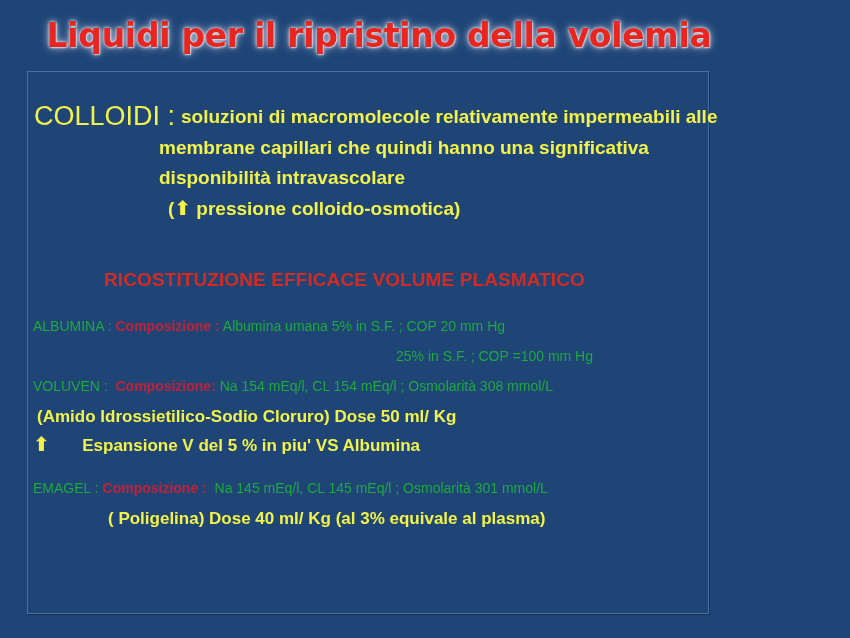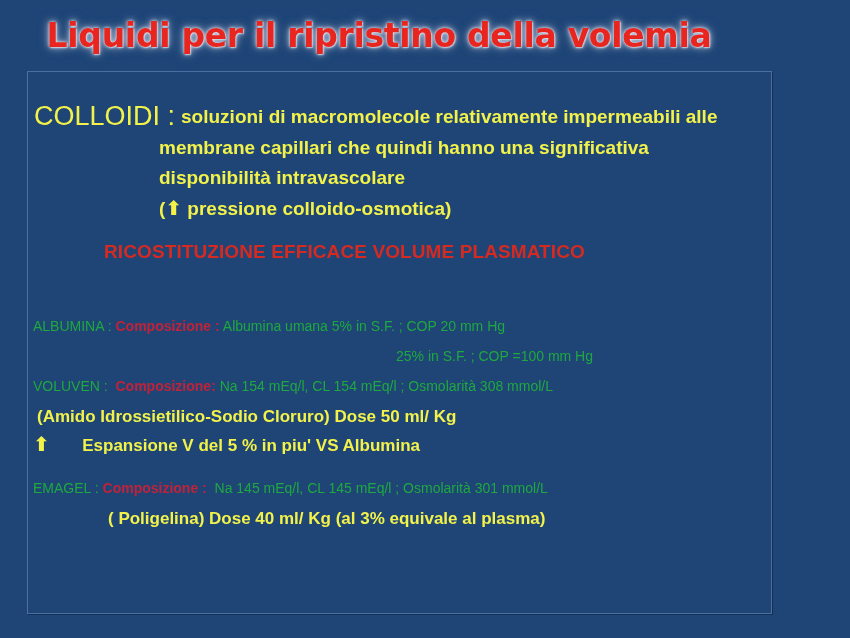--- a/index.html
+++ b/index.html
@@ -38,21 +38,21 @@
       0 0 11px rgba(200,210,235,0.55),
       1px 1px 1px rgba(255,255,255,0.5);
     white-space: nowrap;
   }
 
   
   #content-frame {
     position: absolute;
     left: 27px;
     top: 71px;
-    width: 745px;
+    width: 682px;
     height: 543px;
     border: 1px solid #4a6fa0;
     box-shadow: 1px 1px 0 rgba(12,30,60,0.55);
     box-sizing: border-box;
   }
 
   .tline {
     position: absolute;
     white-space: nowrap;
     line-height: 1;
@@ -114,25 +114,25 @@
   <div id="content-frame">
 
     <div class="tline" style="left:6px; top:31px;">
       <span class="colloidi-head">COLLOIDI :</span><span class="body-yellow" style="position:relative; top:-2px; margin-left:6px;">soluzioni di macromolecole relativamente impermeabili alle</span>
     </div>
 
     <div class="tline body-yellow" style="left:131px; top:66px;">membrane capillari che quindi hanno una significativa</div>
 
     <div class="tline body-yellow" style="left:131px; top:96px;">disponibilità intravascolare</div>
 
-    <div class="tline" style="left:131px; top:126px;">
+    <div class="tline" style="left:140px; top:126px;">
       <span class="body-yellow">(</span><span class="arrow arrow-lg">⬆</span><span class="body-yellow"> pressione colloido-osmotica)</span>
     </div>
 
-    <div class="tline red-head" style="left:76px; top:170px;">RICOSTITUZIONE EFFICACE VOLUME PLASMATICO</div>
+    <div class="tline red-head" style="left:76px; top:198px;">RICOSTITUZIONE EFFICACE VOLUME PLASMATICO</div>
 
     <div class="tline green" style="left:5px; top:247px;">
       <span>ALBUMINA :</span>
       <span class="compos">Composizione :</span>
       <span>Albumina umana 5% in S.F. ; COP 20 mm Hg</span>
     </div>
     <div class="tline green" style="left:360px; top:277px;margin-left:8px;">25% in S.F. ; COP =100 mm Hg</div>
 
     <div class="tline green" style="left:5px; top:307px;">
       <span>VOLUVEN :</span>&nbsp;

